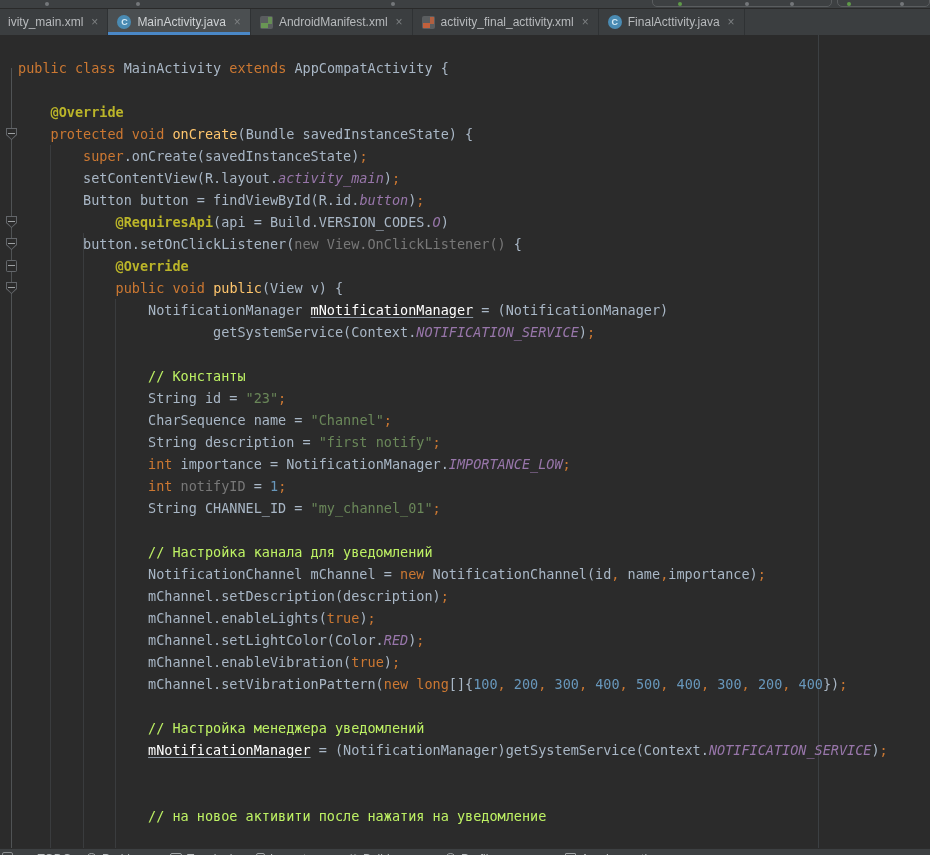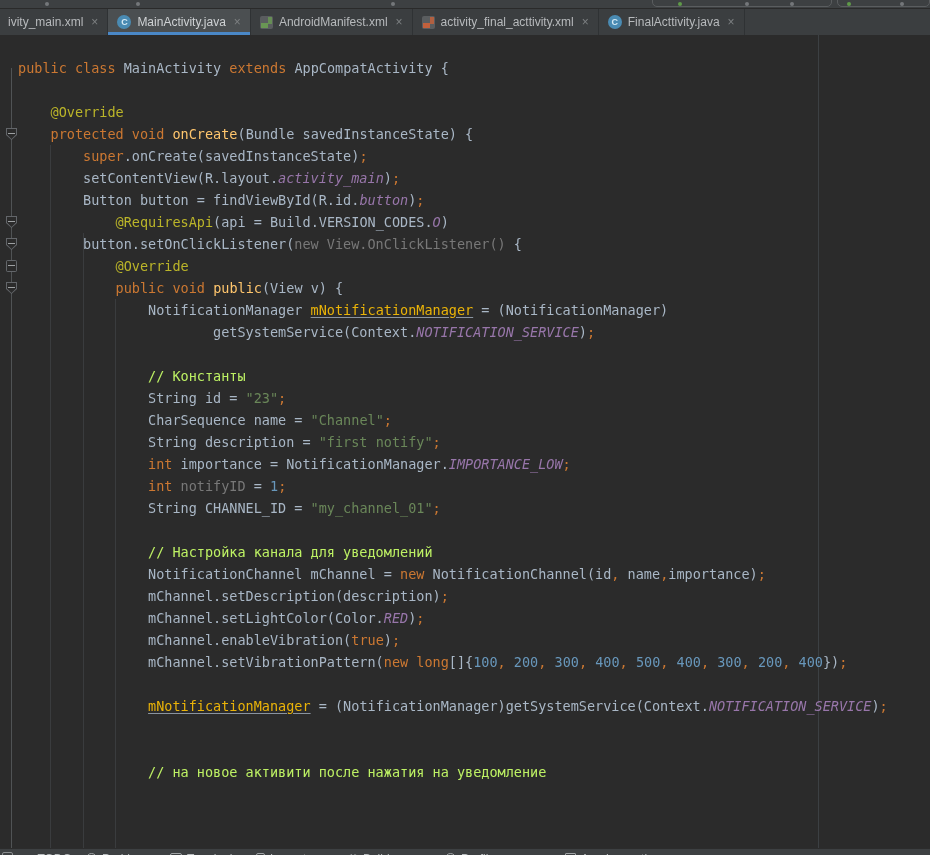--- a/index.html
+++ b/index.html
@@ -33,25 +33,25 @@
   .ic-none{width:0;}
 
   
   #editor{position:absolute;left:0;top:35px;width:930px;height:820px;background:#2b2b2b;}
   #marginline{position:absolute;left:818px;top:0;width:1px;height:100%;background:#3c4043;}
   .iguide{position:absolute;width:1px;background:#3a3c3e;}
   #foldline{position:absolute;left:11px;top:33px;width:1px;height:787px;background:#505355;}
   #code{position:absolute;left:0;top:22px;width:930px;
         font-family:"DejaVu Sans Mono",monospace;font-size:13.5px;line-height:22px;}
   .cl{height:22px;white-space:pre;padding-left:18px;}
-  .t-k{color:#cc7832;}  .t-m{color:#ffc66d;}  .t-a{color:#bbb529;}
+  .t-k{color:#cc7832;}  .t-m{color:#ffc66d;}  .t-a{color:#bbb529;font-weight:bold;}
   .t-s{color:#6a8759;}  .t-n{color:#6897bb;}  .t-c{color:#bef264;}
   .t-f{color:#9876aa;font-style:italic;}      .t-p{color:#a9b7c6;}
   .t-d{color:#787878;} .t-sc{color:#cc7832;}
-  .t-u{color:#eab308;text-decoration:underline;text-underline-offset:2px;text-decoration-color:#8a94a0;}
+  .t-u{color:#ffffff;text-decoration:underline;text-underline-offset:2px;text-decoration-color:#8a94a0;}
 
   .fold{position:absolute;left:6px;width:11px;height:12px;}
   .fold .o{position:absolute;inset:0;background:#63666a;clip-path:polygon(0 0,100% 0,100% 58%,50% 100%,0 58%);}
   .fold .i{position:absolute;left:1px;right:1px;top:1px;bottom:1px;background:#2b2b2b;
            clip-path:polygon(0 0,100% 0,100% 55%,50% 100%,0 55%);}
   .fold .mns{position:absolute;left:2px;right:2px;top:5px;height:1px;background:#9da0a2;z-index:2;}
   .fold.sq .o{clip-path:none;border-radius:2px;}
   .fold.sq .i{clip-path:none;}
 
   
@@ -137,24 +137,26 @@
         <div class="cl"><span class="t-p">                String id = </span><span class="t-s">"23"</span><span class="t-sc">;</span></div>
         <div class="cl"><span class="t-p">                CharSequence name = </span><span class="t-s">"Channel"</span><span class="t-sc">;</span></div>
         <div class="cl"><span class="t-p">                String description = </span><span class="t-s">"first notify"</span><span class="t-sc">;</span></div>
         <div class="cl"><span class="t-p">                </span><span class="t-k">int</span><span class="t-p"> importance = NotificationManager.</span><span class="t-f">IMPORTANCE_LOW</span><span class="t-sc">;</span></div>
         <div class="cl"><span class="t-p">                </span><span class="t-k">int</span><span class="t-p"> </span><span class="t-d">notifyID</span><span class="t-p"> = </span><span class="t-n">1</span><span class="t-sc">;</span></div>
         <div class="cl"><span class="t-p">                String CHANNEL_ID = </span><span class="t-s">"my_channel_01"</span><span class="t-sc">;</span></div>
         <div class="cl"></div>
         <div class="cl"><span class="t-p">                </span><span class="t-c">// Настройка канала для уведомлений</span></div>
         <div class="cl"><span class="t-p">                NotificationChannel mChannel = </span><span class="t-k">new</span><span class="t-p"> NotificationChannel(id</span><span class="t-sc">,</span><span class="t-p"> name</span><span class="t-sc">,</span><span class="t-p">importance)</span><span class="t-sc">;</span></div>
         <div class="cl"><span class="t-p">                mChannel.setDescription(description)</span><span class="t-sc">;</span></div>
+        <div class="cl"><span class="t-p">                mChannel.enableLights(</span><span class="t-k">true</span><span class="t-p">)</span><span class="t-sc">;</span></div>
         <div class="cl"><span class="t-p">                mChannel.setLightColor(Color.</span><span class="t-f">RED</span><span class="t-p">)</span><span class="t-sc">;</span></div>
         <div class="cl"><span class="t-p">                mChannel.enableVibration(</span><span class="t-k">true</span><span class="t-p">)</span><span class="t-sc">;</span></div>
         <div class="cl"><span class="t-p">                mChannel.setVibrationPattern(</span><span class="t-k">new</span><span class="t-p"> </span><span class="t-k">long</span><span class="t-p">[]{</span><span class="t-n">100</span><span class="t-sc">,</span><span class="t-p"> </span><span class="t-n">200</span><span class="t-sc">,</span><span class="t-p"> </span><span class="t-n">300</span><span class="t-sc">,</span><span class="t-p"> </span><span class="t-n">400</span><span class="t-sc">,</span><span class="t-p"> </span><span class="t-n">500</span><span class="t-sc">,</span><span class="t-p"> </span><span class="t-n">400</span><span class="t-sc">,</span><span class="t-p"> </span><span class="t-n">300</span><span class="t-sc">,</span><span class="t-p"> </span><span class="t-n">200</span><span class="t-sc">,</span><span class="t-p"> </span><span class="t-n">400</span><span class="t-p">})</span><span class="t-sc">;</span></div>
         <div class="cl"></div>
+        <div class="cl"><span class="t-p">                </span><span class="t-c">// Настройка менеджера уведомлений</span></div>
         <div class="cl"><span class="t-p">                </span><span class="t-u">mNotificationManager</span><span class="t-p"> = (NotificationManager)getSystemService(Context.</span><span class="t-f">NOTIFICATION_SERVICE</span><span class="t-p">)</span><span class="t-sc">;</span></div>
         <div class="cl"></div>
         <div class="cl"><span class="t-p">                </span></div>
         <div class="cl"><span class="t-p">                </span><span class="t-c">// на новое активити после нажатия на уведомление</span></div>
       </div>
     <div id="foldmarks">
         <div class="fold" style="top: 93px;">
           <div class="o"></div>
           <div class="i"></div>
           <div class="mns"></div>

